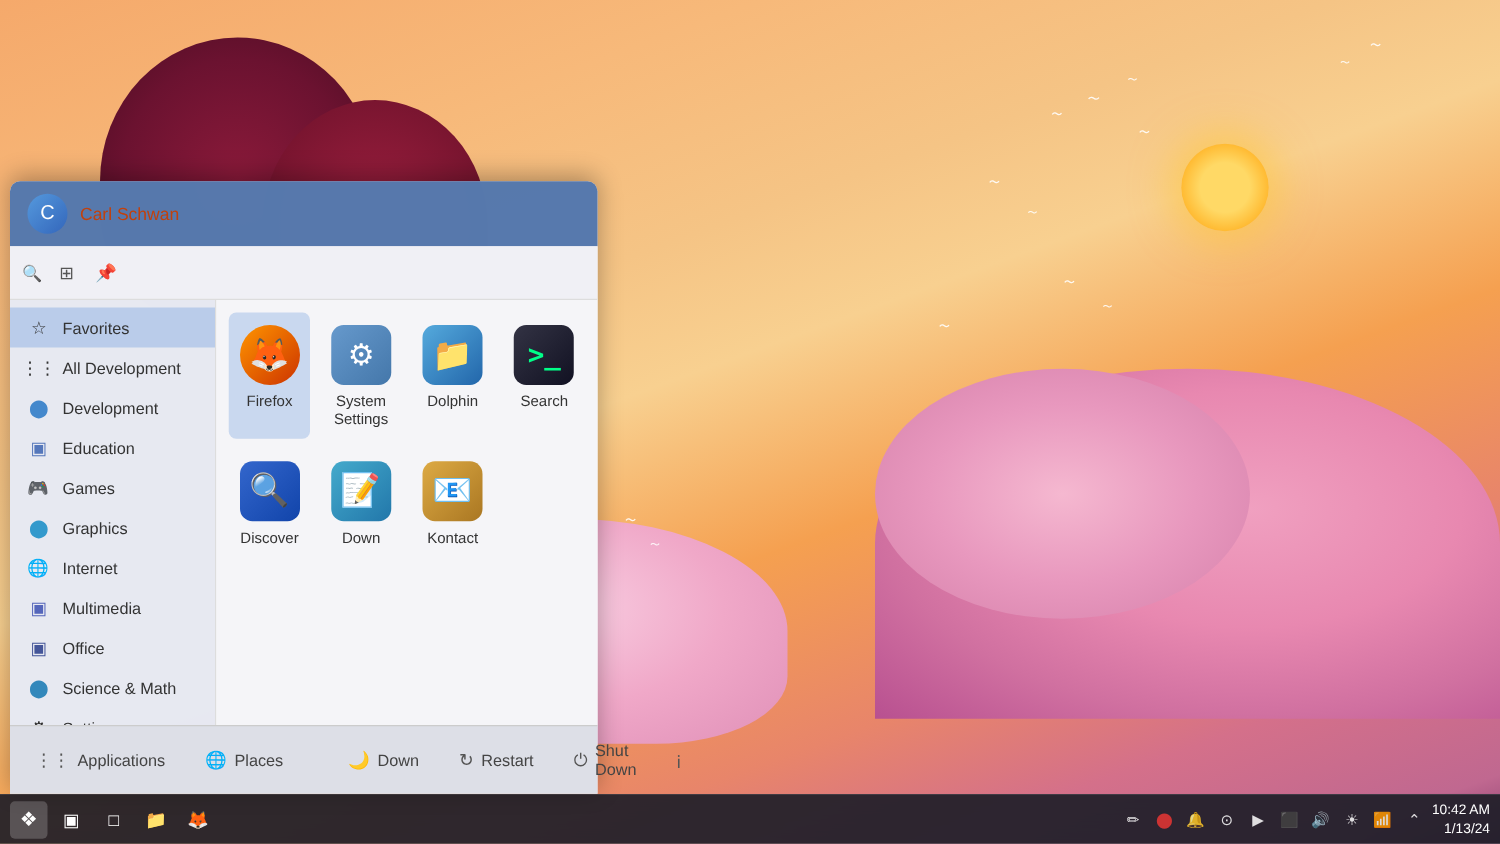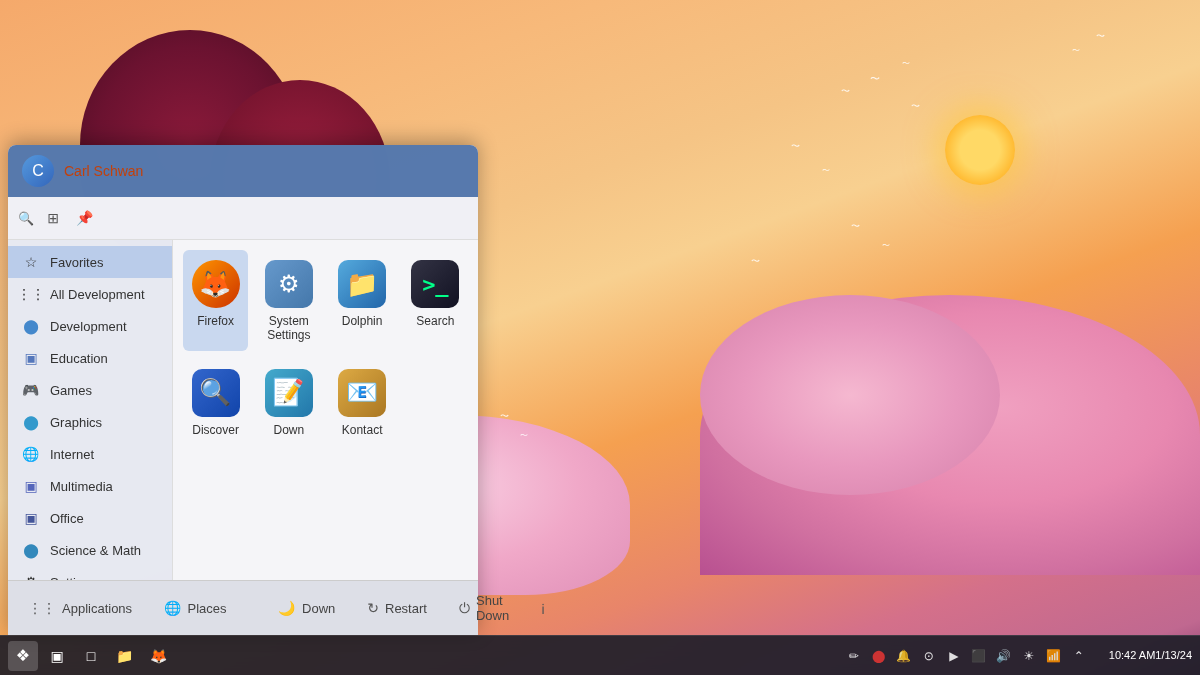--- a/index.html
+++ b/index.html
@@ -133,23 +133,23 @@
 
     .tray-icon {
       width: 22px; height: 22px;
       display: flex; align-items: center; justify-content: center;
       font-size: 12px;
       color: rgba(255,255,255,0.85);
       cursor: pointer;
     }
 
     .clock-area {
-      display: flex; flex-direction: row;
+      display: flex; flex-direction: column;
       align-items: flex-end;
-      margin-left: 16px;
+      margin-left: 0;
       font-size: 11px;
       color: white;
       line-height: 1.3;
     }
 
     
     #launcher {
       position: absolute;
       bottom: 40px; left: 8px;
       width: 470px;

